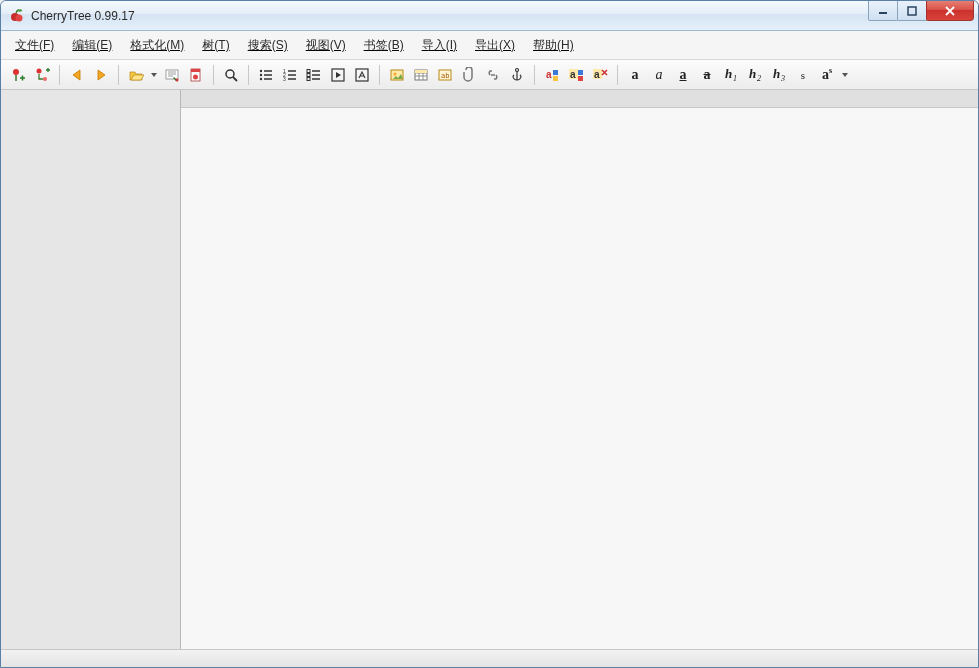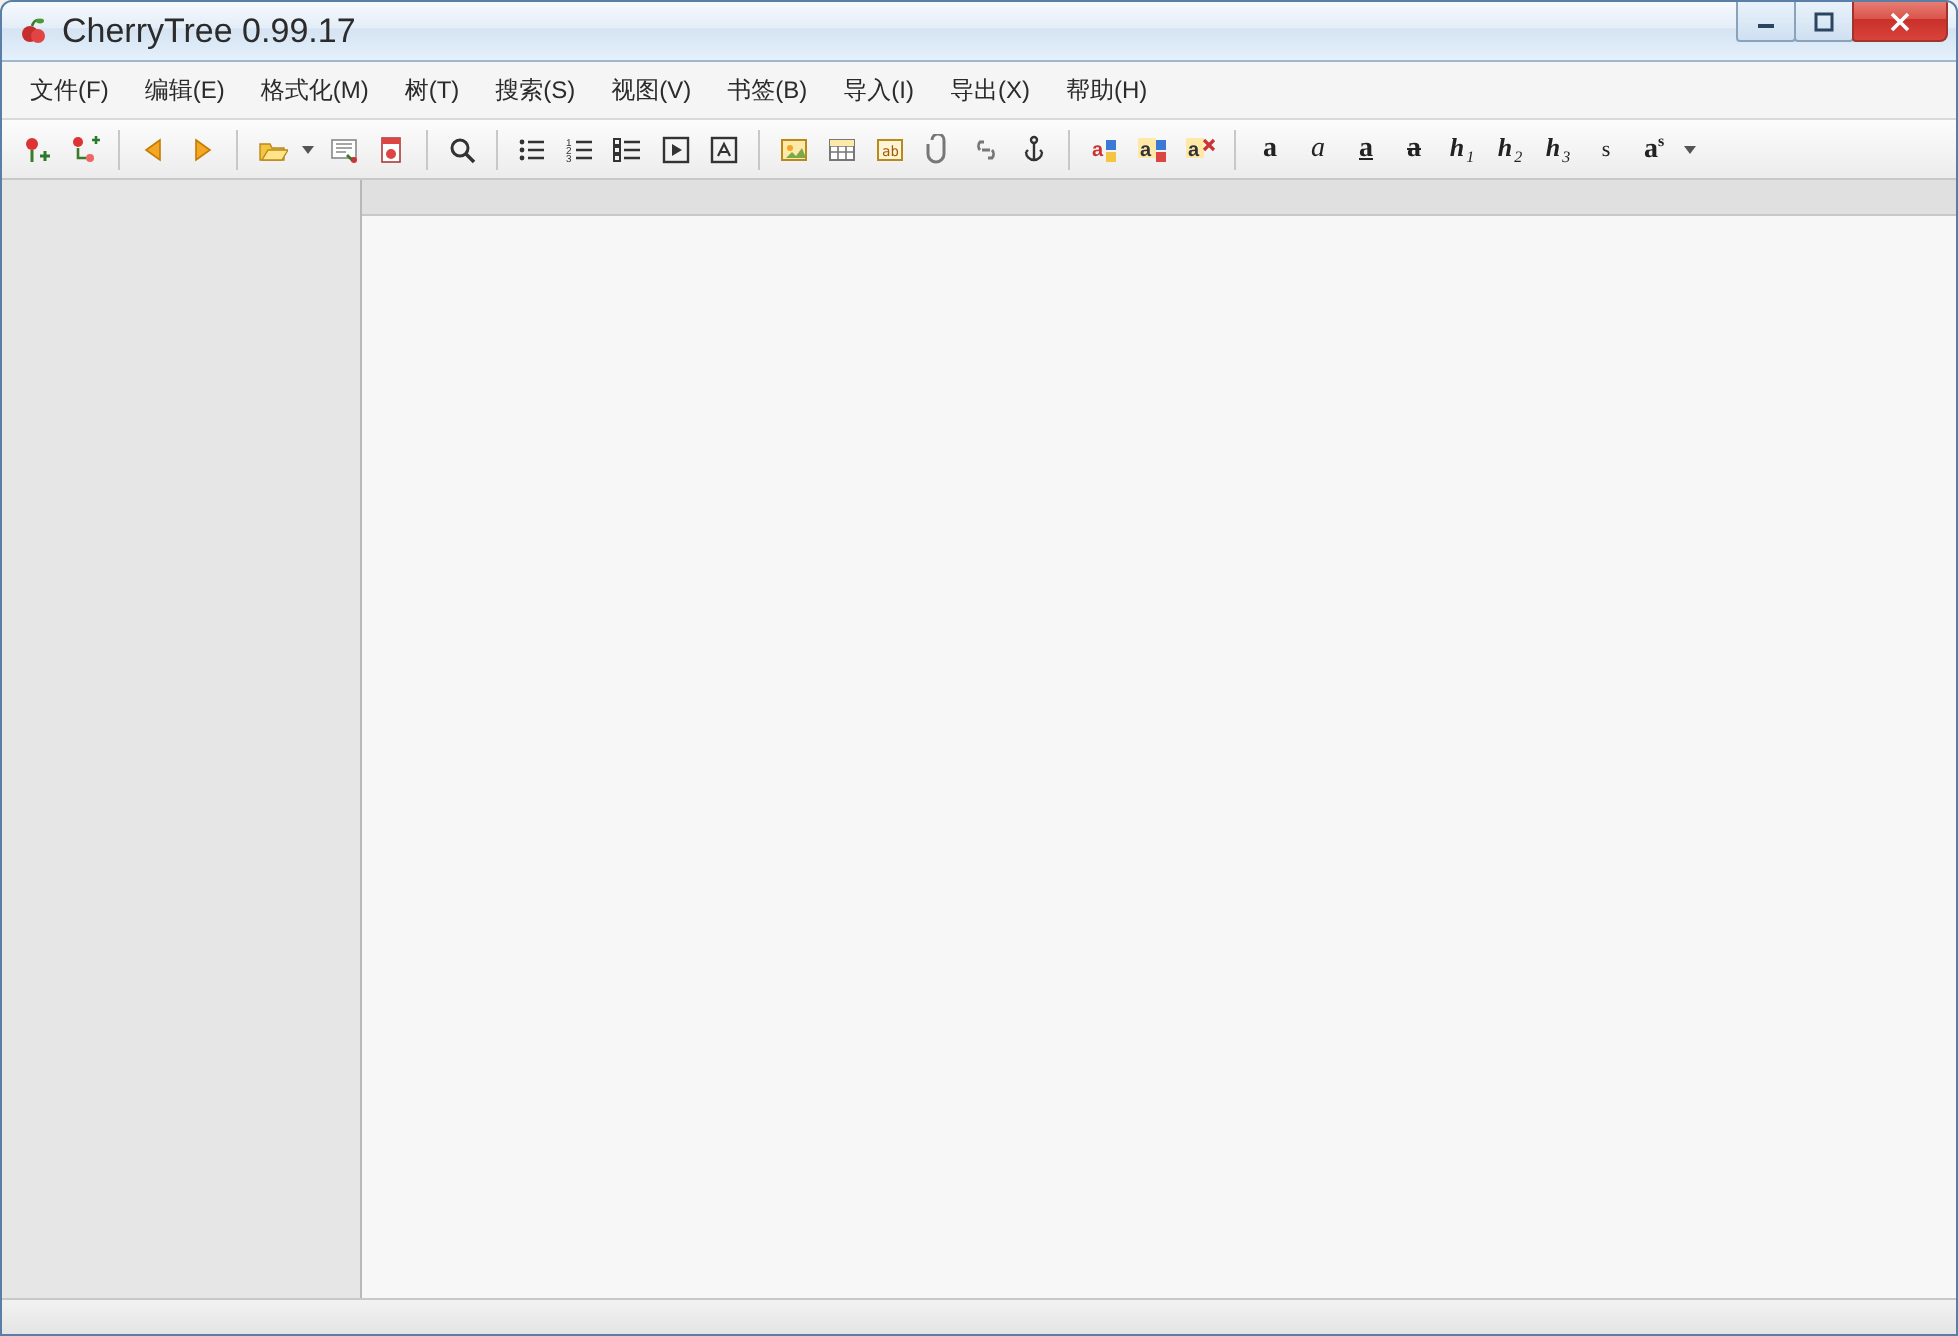--- a/index.html
+++ b/index.html
@@ -26,21 +26,21 @@
     padding-left: 8px;
     position: relative;
     border-radius: 5px 5px 0 0;
   }
   .titlebar .app-icon {
     width: 16px; height: 16px; margin-right: 6px;
     position: relative;
   }
   .titlebar .title-text {
     color: #2b2b2b;
-    font-size: 17px;
+    font-size: 12px;
   }
   .win-controls {
     position: absolute;
     right: 0; top: 0;
     display: flex;
     height: 20px;
   }
   .win-btn {
     width: 30px; height: 20px;
     display: flex; align-items: center; justify-content: center;
@@ -62,20 +62,21 @@
 
   
   .menubar {
     height: 24px;
     background: #f5f5f5;
     border-bottom: 1px solid #d9d9d9;
     display: flex;
     align-items: center;
     padding: 14px 6px;
     gap: 2px;
+    text-decoration: underline;
   }
   .menu-item {
     padding: 2px 8px;
     color: #2b2b2b;
     cursor: default;
   }
 
   
   .toolbar {
     height: 30px;

